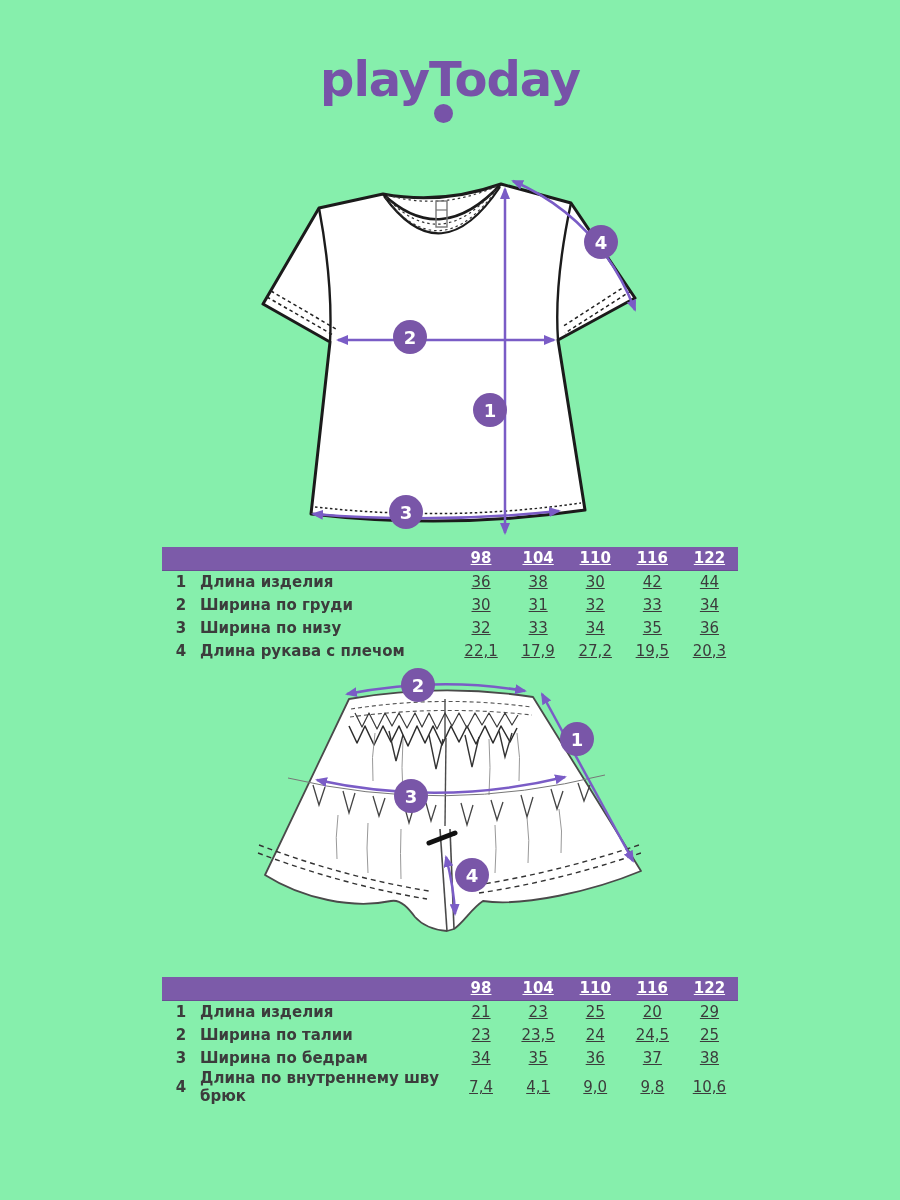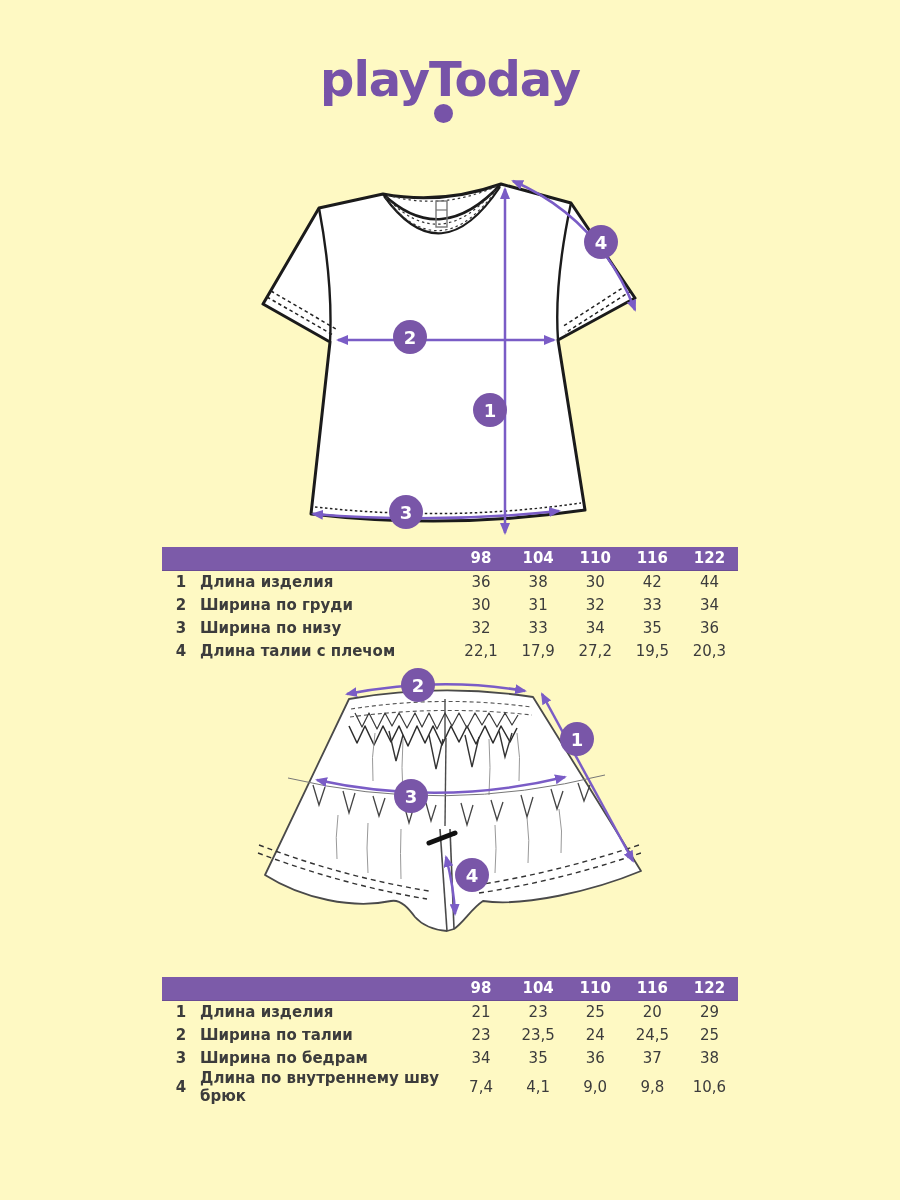--- a/index.html
+++ b/index.html
@@ -1,18 +1,18 @@
 <!DOCTYPE html>
 <html><head>
 <meta charset="utf-8">
 <style>
   * { margin:0; padding:0; box-sizing:border-box; }
   html,body { background:#ffffff; }
   .page {
-    position:relative; width:900px; height:1200px; background:#fef9c3;
+    position:relative; width:900px; height:1200px; background:#86efac;
     font-family:"DejaVu Sans", sans-serif; overflow:hidden;
   }
   
   .logo-wrap {
     position:absolute; top:54px; left:0; width:100%;
     text-align:center; color:#7753a8; font-weight:bold;
     font-size:48px; letter-spacing:-1px; line-height:1.05;
   }
   .logo-dot {
     position:absolute; top:104px; left:calc(50% - 16px);
@@ -29,21 +29,21 @@
   .t1 { top:547px; }
   .t2 { top:977px; }
   .size-table th, .size-table td { padding:0; height:23px; vertical-align:middle; }
   .size-table thead th {
     background:#7c5ba9; color:#ffffff; font-weight:bold; font-size:15px;
     text-align:center; border-bottom:1px solid #6a4c93;
   }
   .size-table td { font-size:15px; color:#3c3c3c; }
   .c-num   { width:38px;  text-align:center; font-weight:bold; color:#2d2d2d; }
   .c-label { width:252px; text-align:left; padding-left:6px;font-weight:bold; }
-  .c-val   { width:57px;  text-align:center; }
+  .c-val   { width:57px;  text-align:center;text-decoration:underline; }
   svg text.marker-num {
     fill:#ffffff; font-weight:bold; font-size:18px;
     font-family:"DejaVu Sans", sans-serif; text-anchor:middle;
   }
 </style>
 </head>
 <body>
 
 <div class="page">
 
@@ -138,21 +138,21 @@
         <td class="c-num">3</td>
         <td class="c-label">Ширина по низу</td>
         <td class="c-val">32</td>
         <td class="c-val">33</td>
         <td class="c-val">34</td>
         <td class="c-val">35</td>
         <td class="c-val">36</td>
       </tr>
       <tr>
         <td class="c-num">4</td>
-        <td class="c-label">Длина талии с плечом</td>
+        <td class="c-label">Длина рукава с плечом</td>
         <td class="c-val">22,1</td>
         <td class="c-val">17,9</td>
         <td class="c-val">27,2</td>
         <td class="c-val">19,5</td>
         <td class="c-val">20,3</td>
       </tr>
     </tbody>
   </table>
 
   <svg class="shorts-svg" width="414" height="298" viewBox="0 0 414 298">

